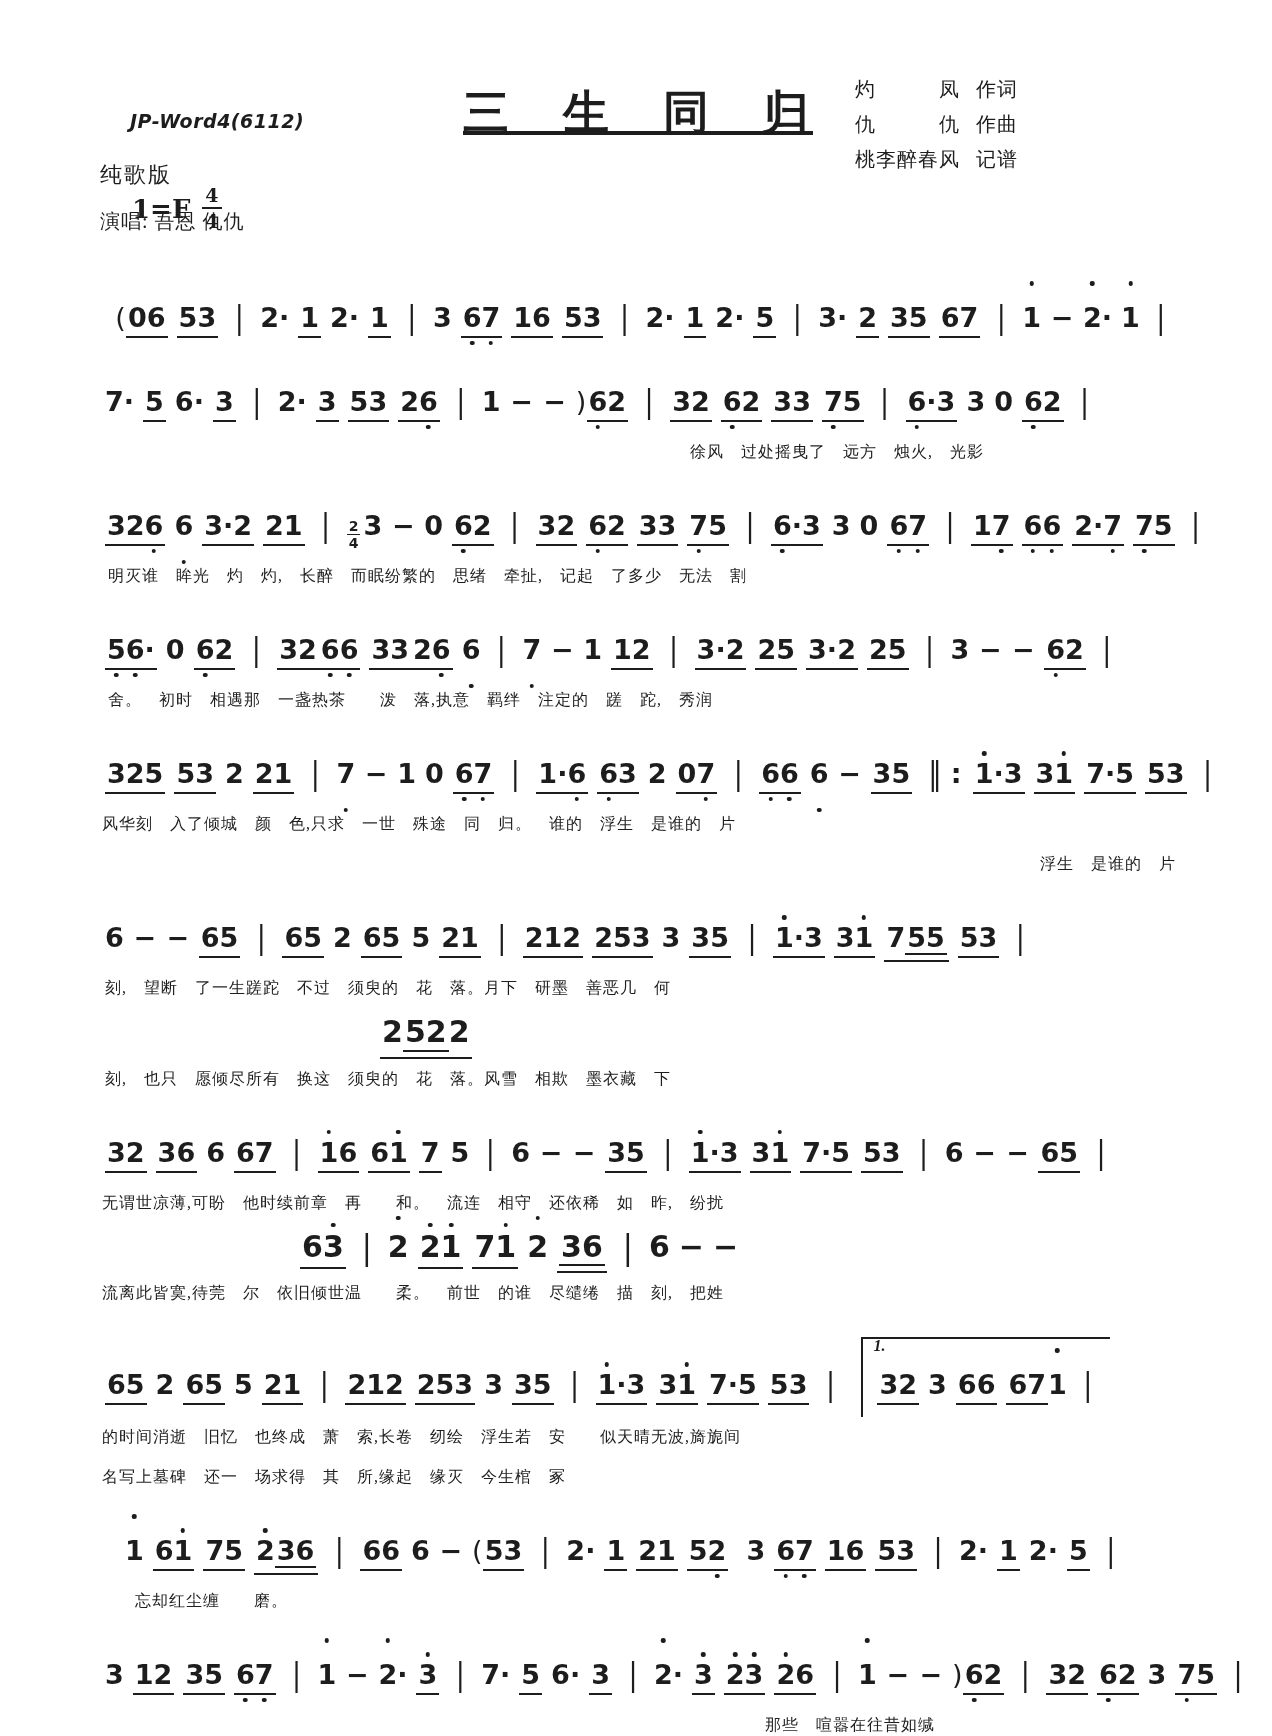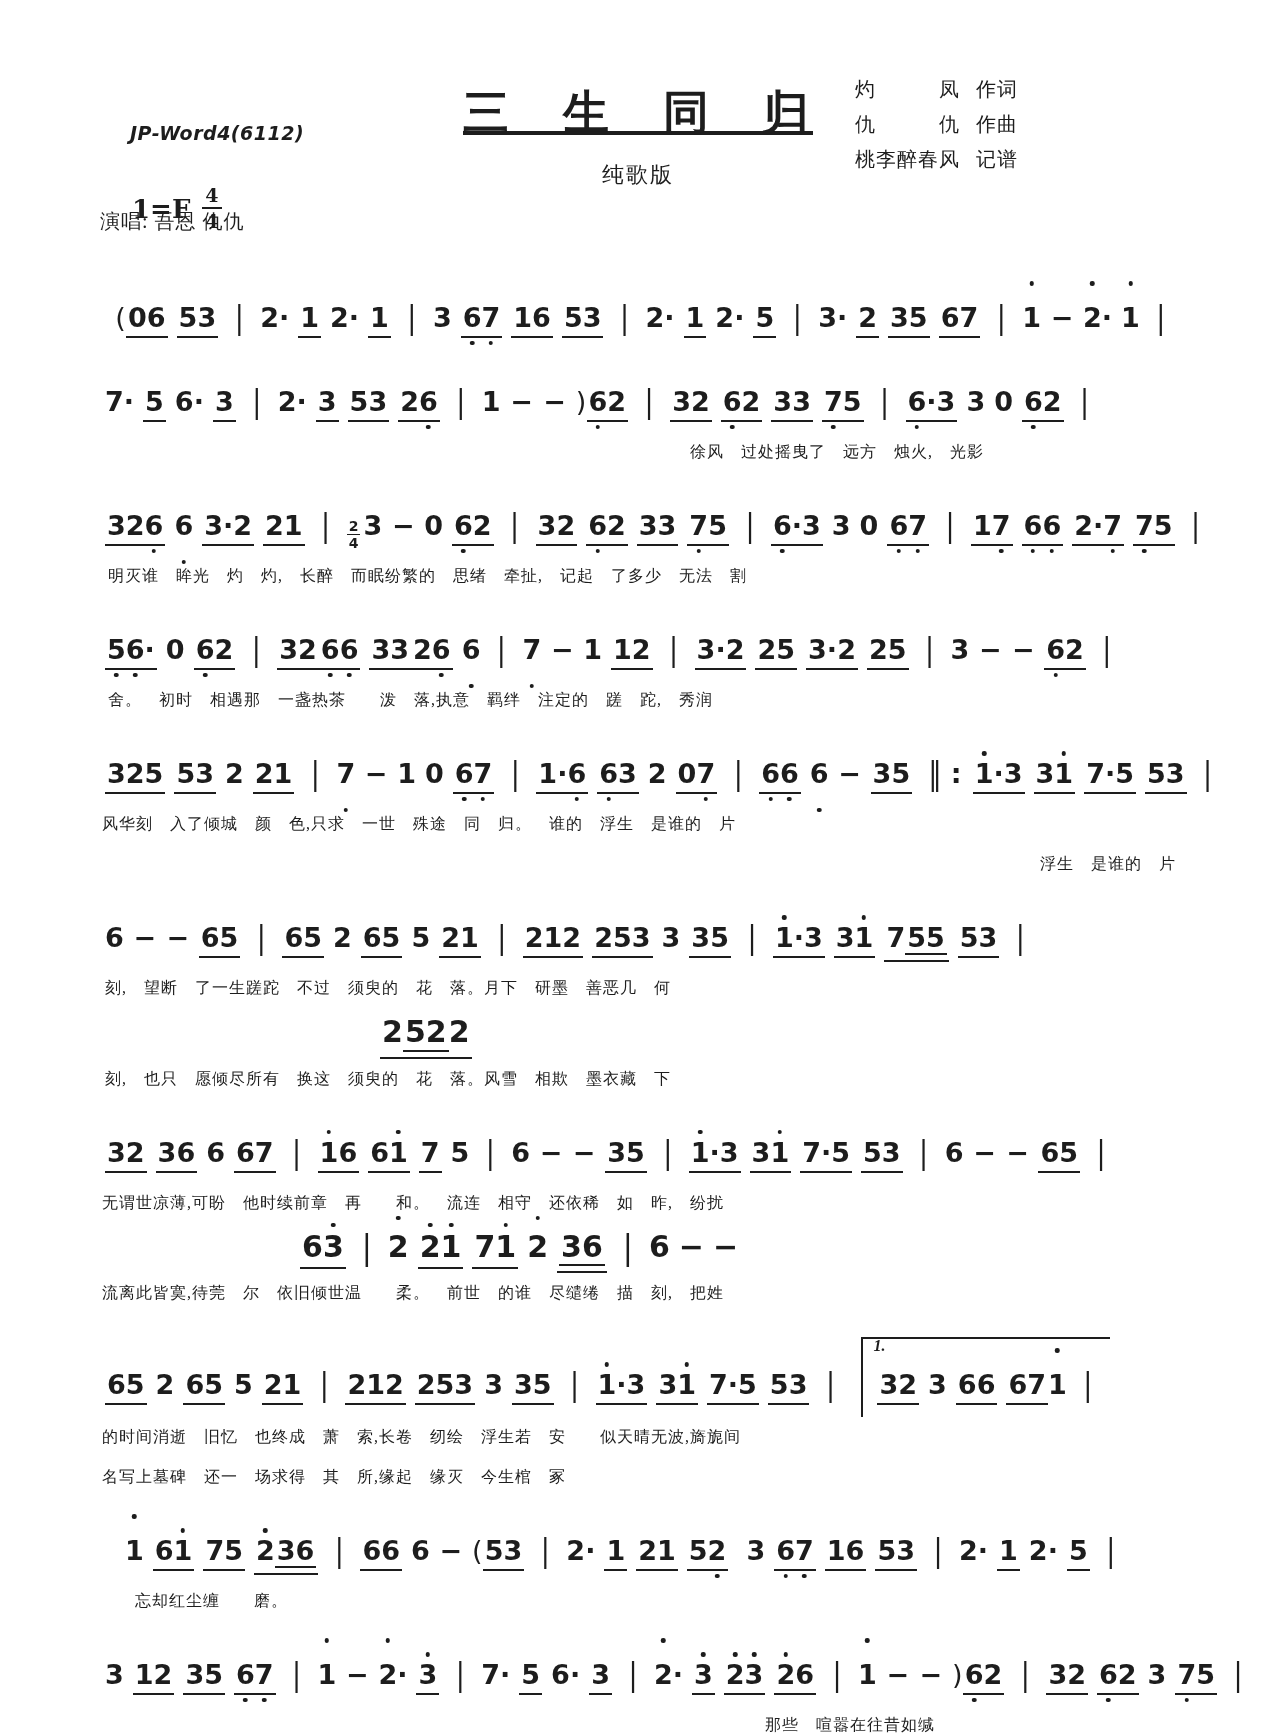--- a/index.html
+++ b/index.html
@@ -5,28 +5,28 @@
   html,body{margin:0;padding:0;}
   body{
     width:1272px;min-height:1736px;box-sizing:border-box;
     background:#ffffff;color:#1d1d1d;
     padding:26px 96px 60px 100px;
     font-family:"Liberation Serif",serif;
   }
   
   .header{position:relative;height:252px;}
   .watermark{
-    position:absolute;left:30px;top:96px;
+    position:absolute;left:30px;top:84px;
     font:italic 700 19px "DejaVu Sans",sans-serif;letter-spacing:.5px;
   }
   .song-title{
     text-align:center;padding-top:56px;
     font-family:"Liberation Serif",serif;font-weight:700;font-size:46px;letter-spacing:4px;text-decoration:underline;
   }
-  .version{text-align:center;font-size:22px;margin-top:16px;letter-spacing:2px;}
+  .version{font-size:22px;margin-top:16px;letter-spacing:2px;}
   .performer{text-align:left;font-size:20px;margin-top:18px;letter-spacing:1px;}
   .keytime{
     position:absolute;left:32px;top:160px;display:flex;align-items:center;gap:12px;
     font-family:"DejaVu Serif",serif;font-weight:700;font-size:26px;
   }
   .tsig{display:inline-flex;flex-direction:column;align-items:center;line-height:1;font-size:19px;font-weight:700;}
   .tsig .up{border-bottom:2.5px solid currentColor;padding:0 3px 2px;margin-bottom:2px;}
   .tsig .dn{padding:1px 3px 0;}
   .credits{position:absolute;right:158px;top:42px;font-size:20px;}
   .credit-line{display:flex;justify-content:center;gap:16px;margin:8px 0;letter-spacing:1px;}

